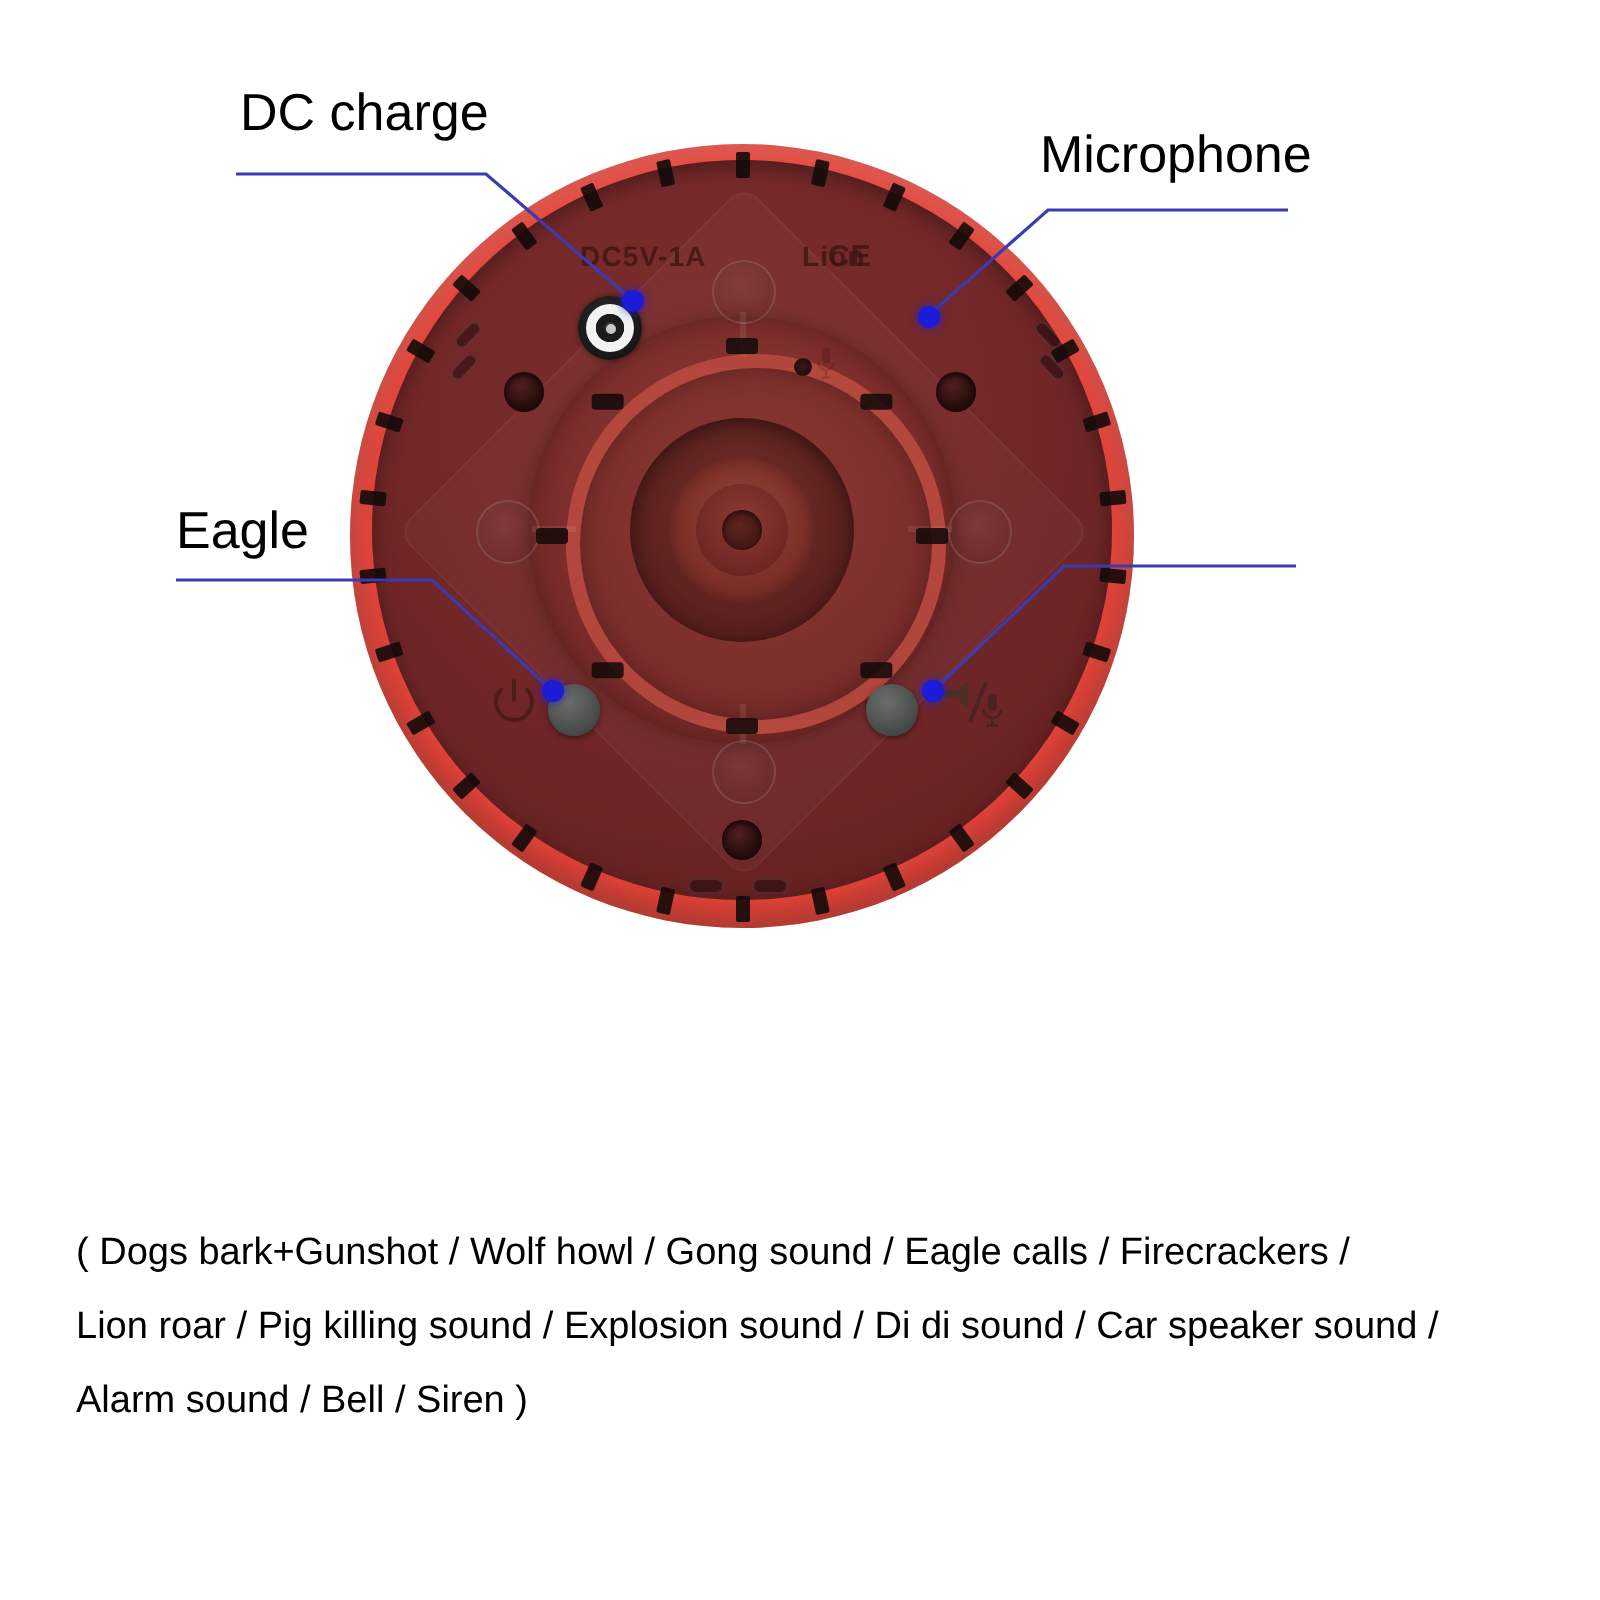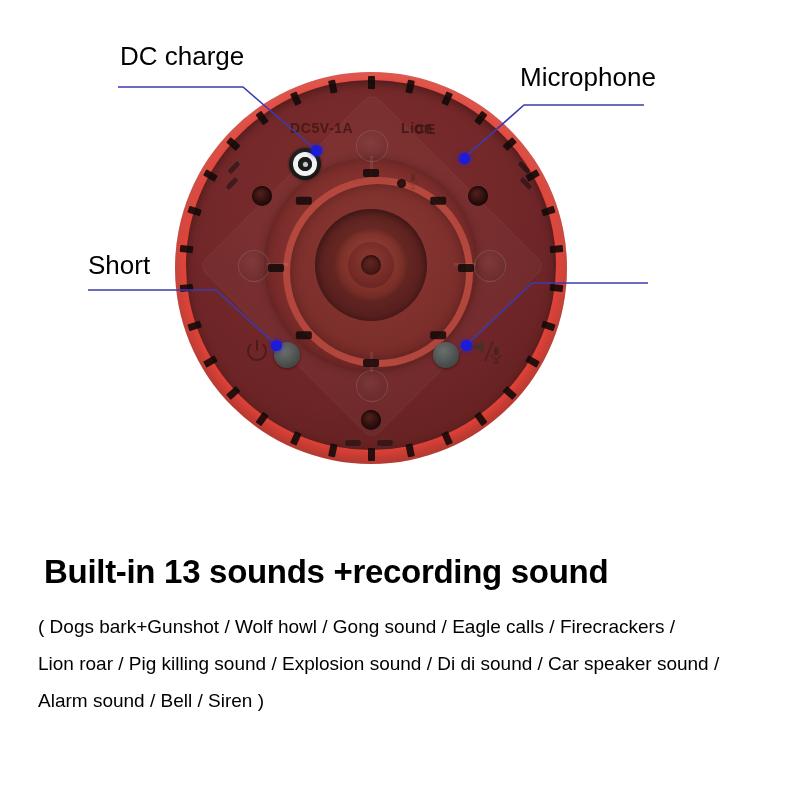--- a/index.html
+++ b/index.html
@@ -476,23 +476,22 @@
       <polyline points="648,283 532,283 467,345" fill="none" stroke="#3b3baf" stroke-width="1.6"></polyline>
     </svg>
 
     <div class="dot" style="left:311px; top:145px;"></div>
     <div class="dot" style="left:459px; top:153px;"></div>
     <div class="dot" style="left:271px; top:340px;"></div>
     <div class="dot" style="left:461px; top:340px;"></div>
 
     <div class="callout callout-lg" id="label-microphone">Microphone</div>
     <div class="callout callout-lg" id="label-dc-charge">DC charge</div>
-    <div class="callout callout-lg" id="label-switch">Short</div>
+    <div class="callout callout-lg" id="label-switch">Eagle</div>
   </div>
 
   <div id="text-block">
-    <div id="headline">Built-in 13 sounds +recording sound</div>
     <div class="sound-line" id="sound-line-0">( Dogs bark+Gunshot / Wolf howl / Gong sound / Eagle calls / Firecrackers /</div>
     <div class="sound-line" id="sound-line-1">Lion roar / Pig killing sound / Explosion sound / Di di sound / Car speaker sound /</div>
     <div class="sound-line" id="sound-line-2">Alarm sound / Bell / Siren )</div>
   </div>
 
 </div>
 
 </body></html>

